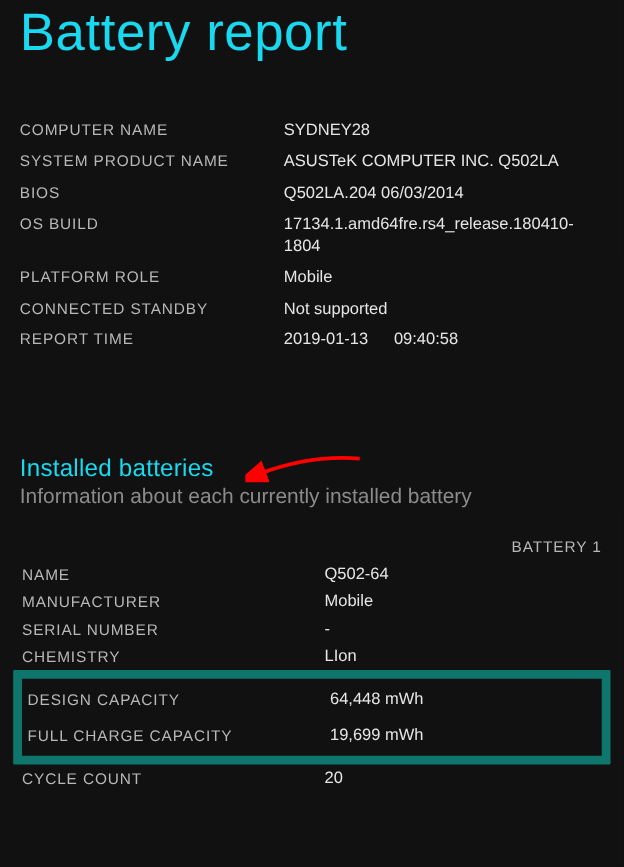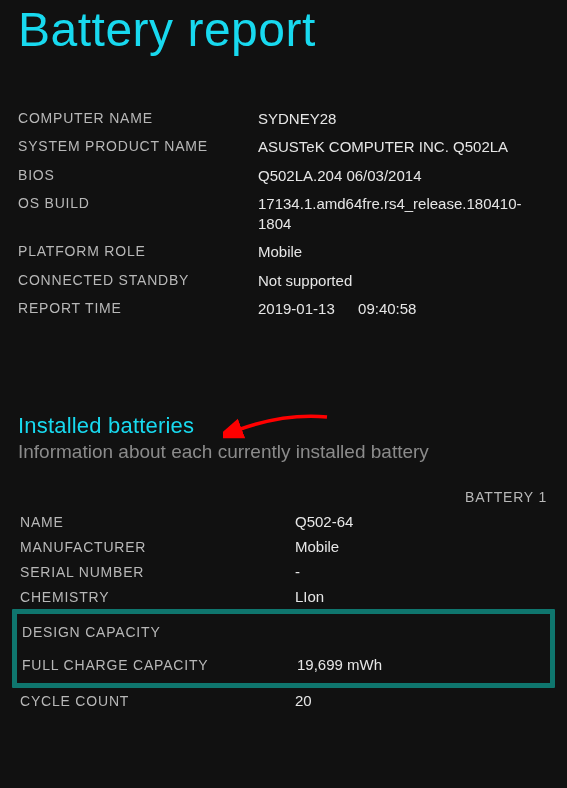--- a/index.html
+++ b/index.html
@@ -101,21 +101,21 @@
   }
   .batt-header-row .batt-label { }
   .batt-header-row .batt-value {
     color: #b8b8b8;
     font-size: 14px;
     letter-spacing: 0.8px;
     font-weight: 400;
     text-align: right;
   }
   .highlight-box {
-    border: 5px solid #0f766e;
+    border: 8px solid #0f766e;
     border-radius: 1px;
     margin-left: -6px;
     margin-right: -6px;
     padding: 2px 3px;
   }
   .highlight-box .batt-row {
     padding: 8px 2px;
   }
 </style>
 </head>
@@ -190,20 +190,21 @@
       <div class="batt-value">-</div>
     </div>
     <div class="batt-row">
       <div class="batt-label">CHEMISTRY</div>
       <div class="batt-value">LIon</div>
     </div>
 
     <div class="highlight-box">
       <div class="batt-row">
         <div class="batt-label">DESIGN CAPACITY</div>
+        <div class="batt-value">64,448 mWh</div>
       </div>
       <div class="batt-row">
         <div class="batt-label">FULL CHARGE CAPACITY</div>
         <div class="batt-value">19,699 mWh</div>
       </div>
     </div>
 
     <div class="batt-row">
       <div class="batt-label">CYCLE COUNT</div>
       <div class="batt-value">20</div>

